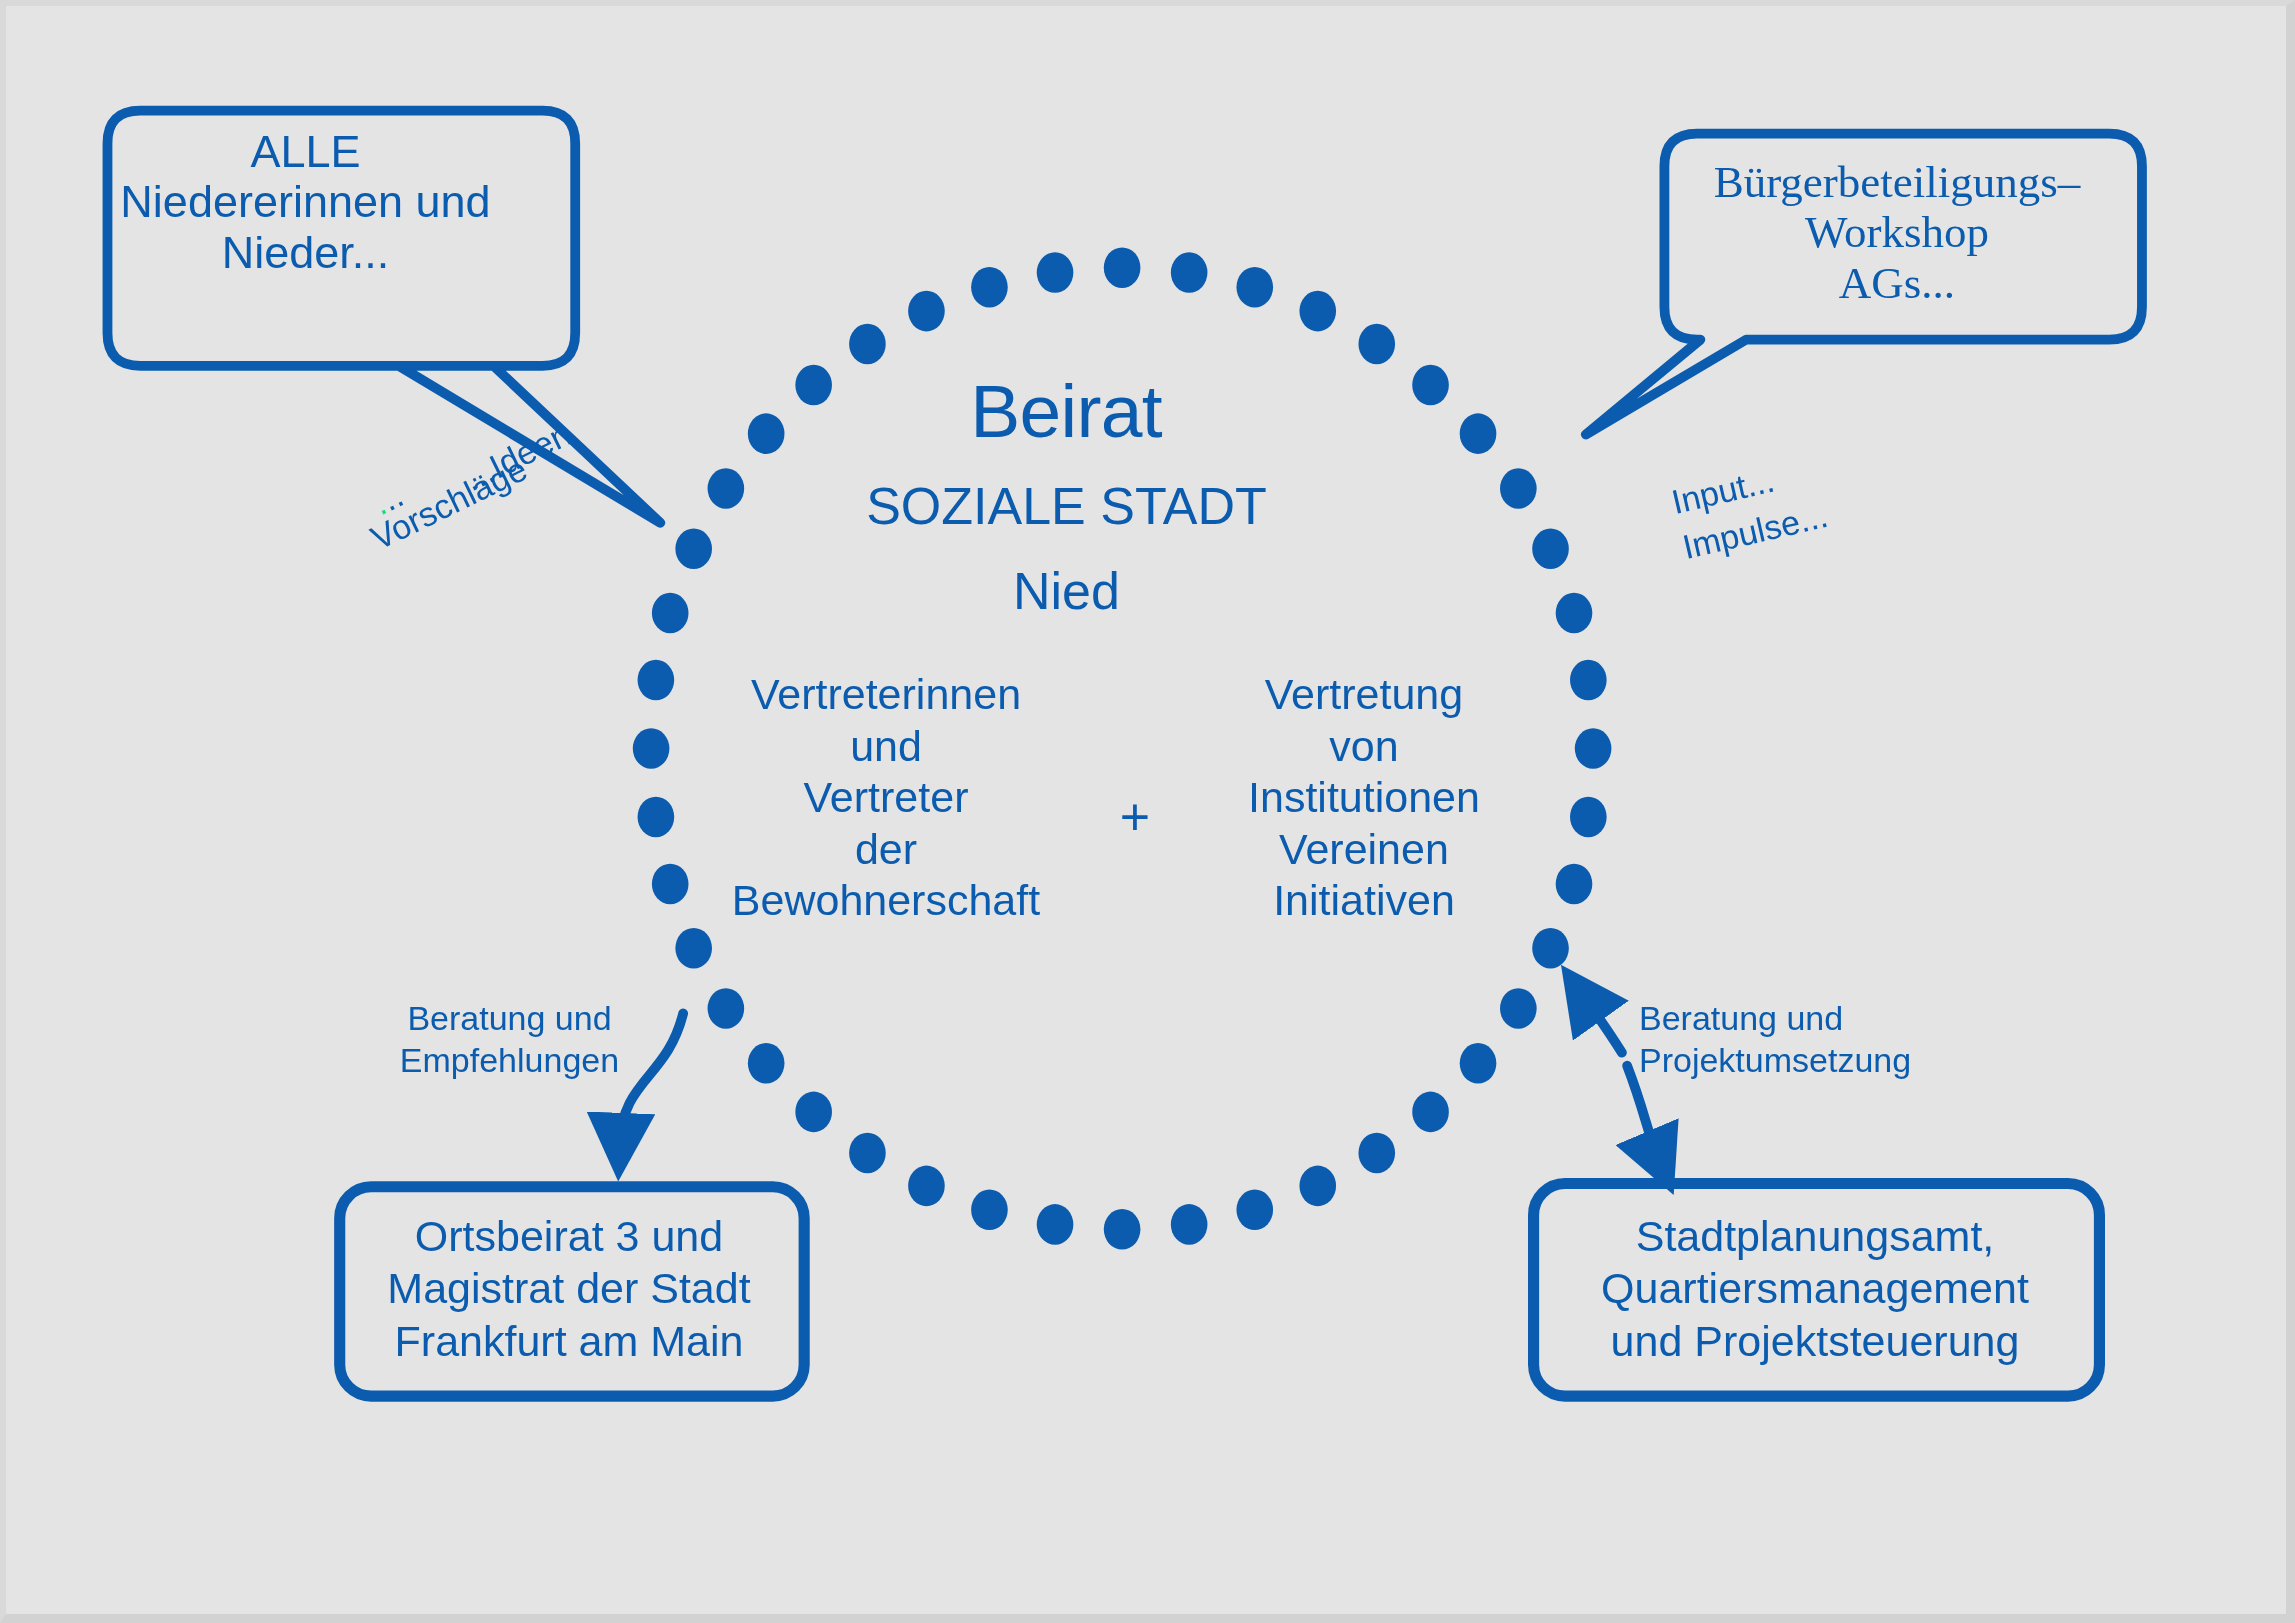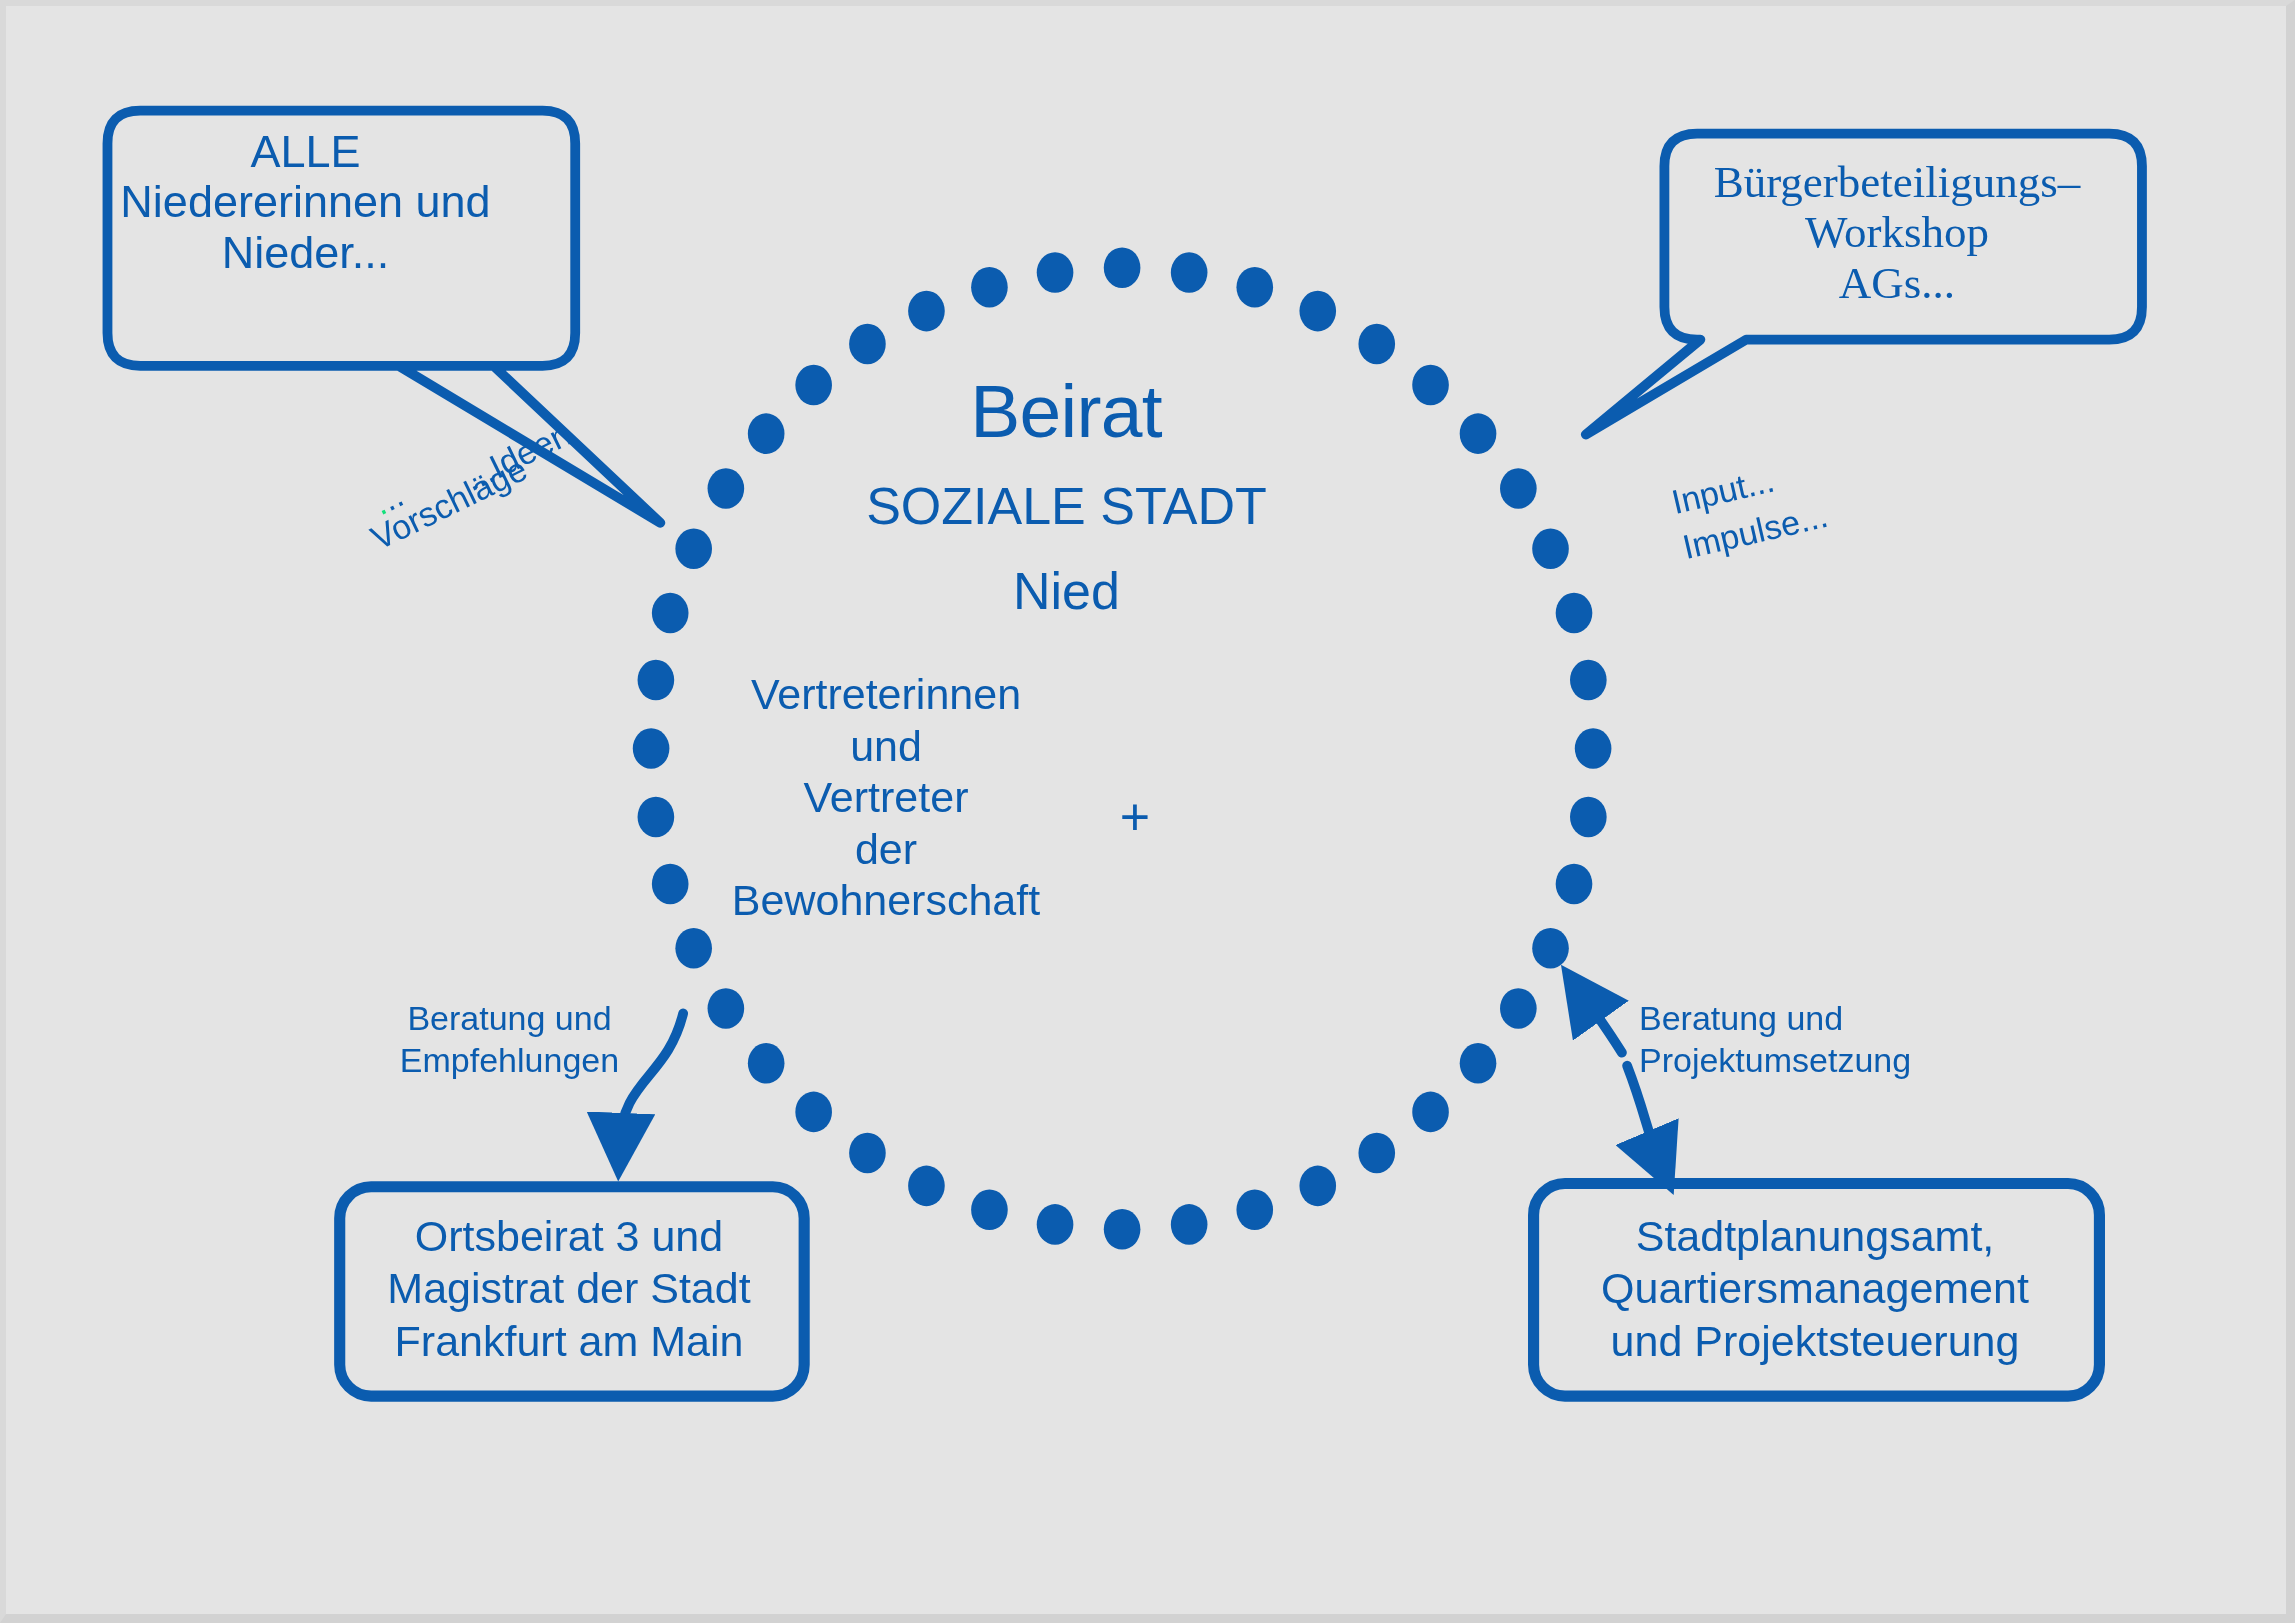--- a/index.html
+++ b/index.html
@@ -229,20 +229,25 @@
   <div class="txt" id="core-sub2">Nied</div>
 
   <div class="txt" id="col-left">Vertreterinnen
 und
 Vertreter
 der
 Bewohnerschaft</div>
 
   <div class="txt" id="plus-sign">+</div>
 
+  <div class="txt" id="col-right">Vertretung
+von
+Institutionen
+Vereinen
+Initiativen</div>
 
 
   <div class="txt" id="ann-ideen">...Ideen</div>
 
   <div id="ann-dots-green"><span class="g">.</span><span>..</span></div>
 
   <div class="txt" id="ann-vorschlaege">Vorschläge</div>
 
   <div class="txt" id="ann-input">Input...</div>
 

